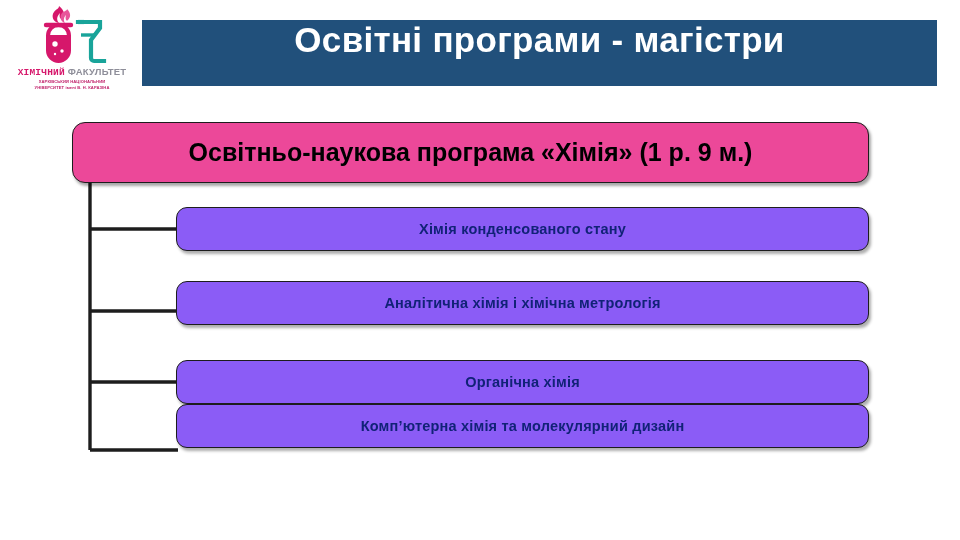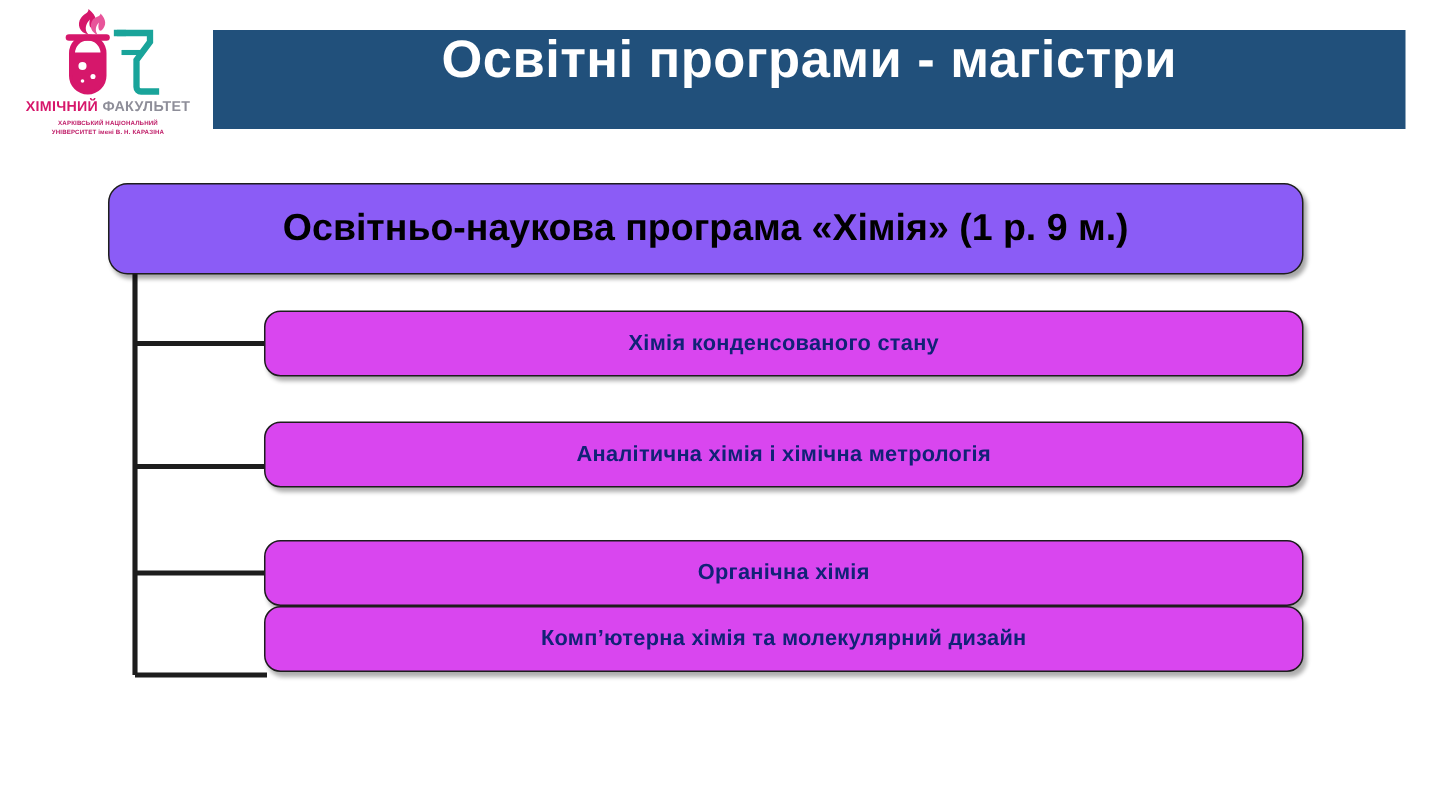--- a/index.html
+++ b/index.html
@@ -34,21 +34,21 @@
     position: absolute;
     left: 0;
     top: 64px;
     width: 128px;
     text-align: center;
     font-size: 9.5px;
     font-weight: bold;
     letter-spacing: .2px;
     white-space: nowrap;
   }
-  #logo-title .w1 { color: #D6176B; }
+  #logo-title .w1 { color: #D6176B; font-family: Liberation Mono, monospace; }
   #logo-title .w2 { color: #8E8E99; }
   #logo-sub {
     position: absolute;
     left: 0;
     top: 77px;
     width: 128px;
     text-align: center;
     font-size: 4.1px;
     font-weight: bold;
     line-height: 6.2px;
@@ -92,35 +92,35 @@
     display: flex;
     align-items: center;
     justify-content: center;
     text-align: center;
   }
   #root-node {
     left: 72px;
     top: 122px;
     width: 797px;
     height: 61px;
-    background: #8b5cf6;
+    background: #ec4899;
     border-radius: 13px;
     box-shadow: 2px 3px 3px rgba(0,0,0,.35);
   }
   #root-label {
     color: #000000;
     font-size: 25px;
     font-weight: bold;
     white-space: nowrap;
   }
   .leaf {
     left: 176px;
     width: 693px;
     height: 44px;
-    background: #d946ef;
+    background: #8b5cf6;
     box-shadow: 2px 3px 3px rgba(0,0,0,.32);
   }
   .leaf-label {
     color: #112277;
     font-size: 14.5px;
     font-weight: bold;
     white-space: nowrap;
     letter-spacing: .2px;
   }
   #leaf-0 { top: 207px; }

